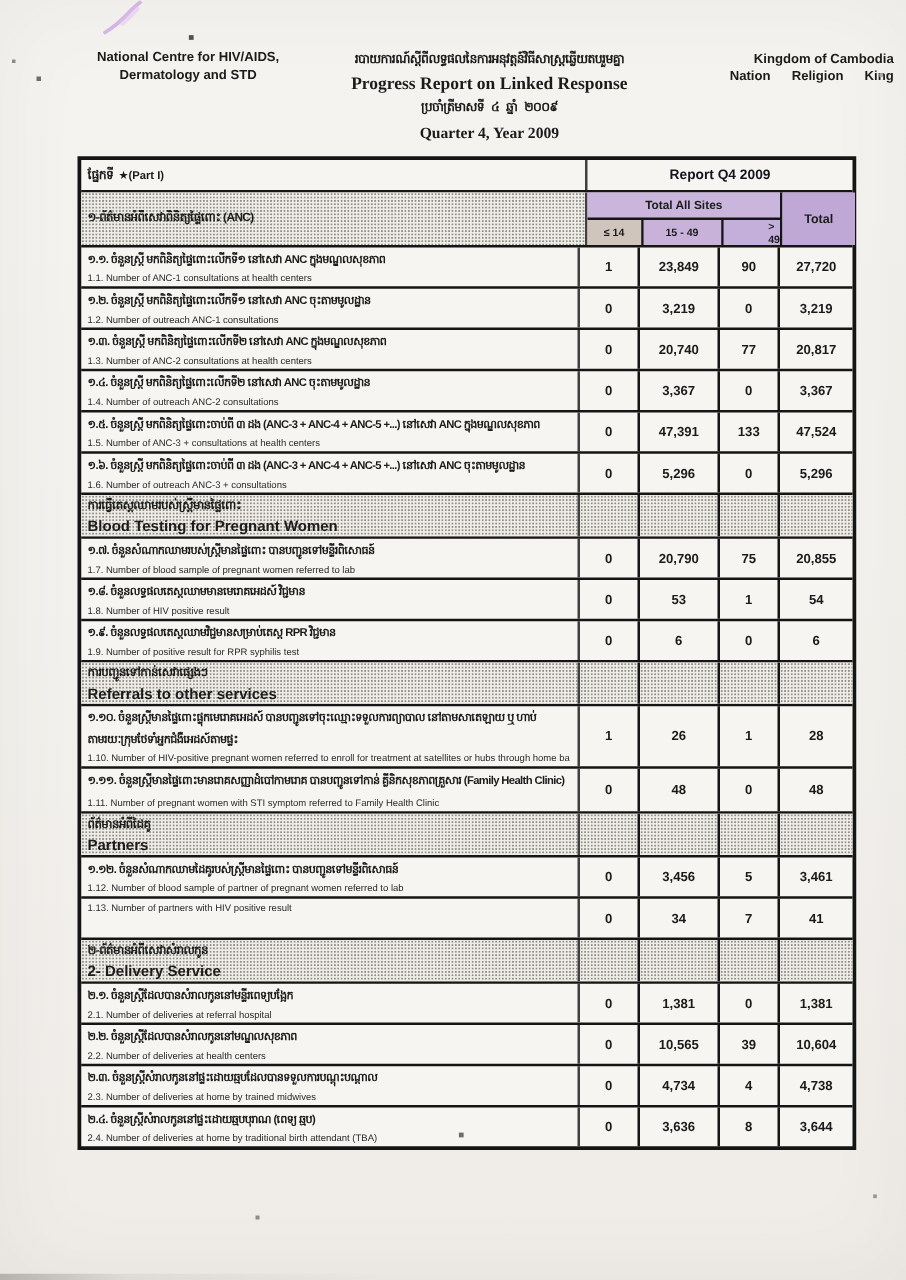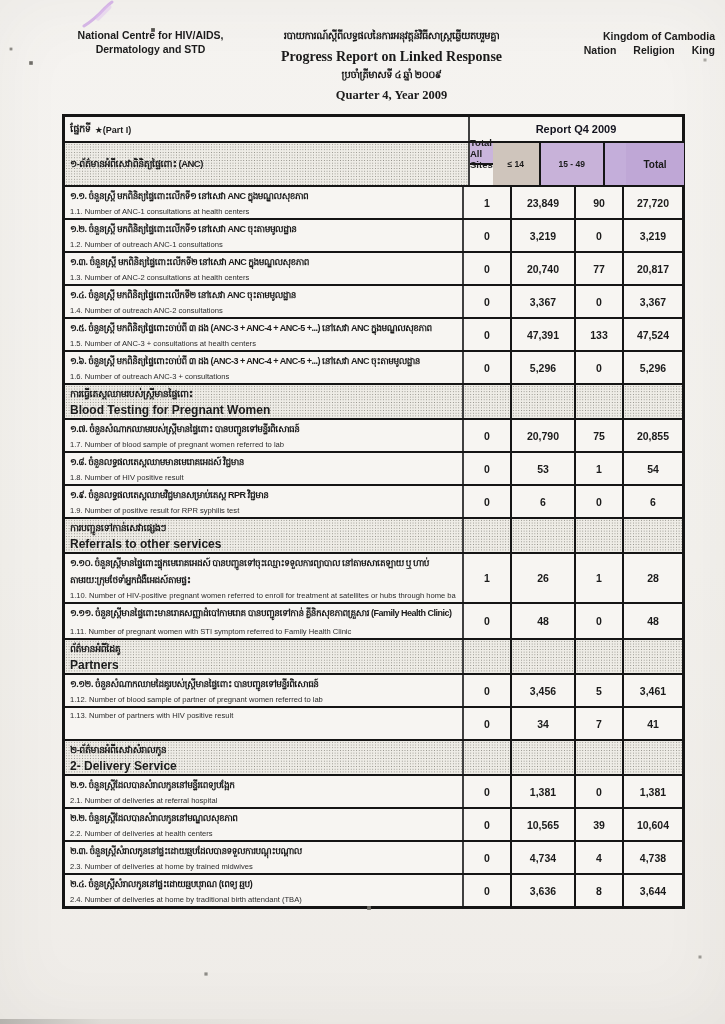--- a/index.html
+++ b/index.html
@@ -11,30 +11,30 @@
     background:linear-gradient(180deg,#f5f3f0 0%,#f3f1ed 55%,#efece8 100%);
     box-shadow:inset 0 0 70px rgba(90,80,70,0.06);
     font-family:"Liberation Sans","DejaVu Sans",sans-serif;
     color:#1b1b1b;
     overflow:hidden;
   }
   
   .letterhead{
     display:grid;
     grid-template-columns:185px 1fr 175px;
-    padding:29px 10px 0 58px;
+    padding:40px 10px 0 58px;
     align-items:start;
   }
   .org{ text-align:center; font-weight:bold; font-size:10.5px; line-height:1.3; }
   .royal{ text-align:right; font-weight:bold; font-size:10.5px; line-height:1.35; }
   .royal .motto{ word-spacing:14px; }
   .doc-title{ text-align:center; }
   .title-kh{ font-weight:bold; font-size:10px; letter-spacing:-0.5px; white-space:nowrap; overflow:hidden; }
   .title-en{ font-family:"Liberation Serif","DejaVu Serif",serif; font-weight:bold; font-size:14px; margin-top:5px; }
-  .subtitle-kh{ font-weight:bold; font-size:10px; letter-spacing:-0.5px; margin-top:3px; }
+  .subtitle-kh{ font-weight:bold; font-size:10px; letter-spacing:-0.5px; margin-top:3px;font-family:Liberation Mono, monospace; }
   .subtitle-en{ font-family:"Liberation Serif","DejaVu Serif",serif; font-weight:bold; font-size:12.5px; margin-top:5px; }
   
   .tbl{
     margin:11px 0 0 62px;
     width:623px;
     border:3px solid #151515;
     background:#f7f5f2;
     box-sizing:border-box;
   }
   .trow{ display:flex; align-items:stretch; border-top:2px solid #151515; }
@@ -72,21 +72,21 @@
     background-color:#eeece6;
     background-image:radial-gradient(#8d8b83 0.55px, transparent 0.72px);
     background-size:2.7px 2.7px;
   }
   .section-row{ min-height:30px; }
   .section-row .lbl{ justify-content:center; gap:1px; }
   .sec-kh{ font-size:9.5px; font-weight:bold; white-space:nowrap; overflow:hidden; letter-spacing:-0.5px; line-height:1.55;}
   .sec-en{ font-size:12px; font-weight:bold; line-height:1.2; }
   
   .hdr-right{ width:212px; flex:none; display:flex; }
-  .hdr-left-part{ width:154px; flex:none; display:flex; flex-direction:row; border-right:2px solid #151515; }
+  .hdr-left-part{ width:154px; flex:none; display:flex; flex-direction:column; border-right:2px solid #151515; }
   .tas{
     height:20px; display:flex; align-items:center; justify-content:center;
     font-weight:bold; font-size:9.5px;
     border-bottom:2px solid #151515;
     background:#cab5dc;
   }
   .ages{ display:flex; flex:1; }
   .age{
     display:flex; align-items:center; justify-content:center;
     font-weight:bold; font-size:8.5px;

